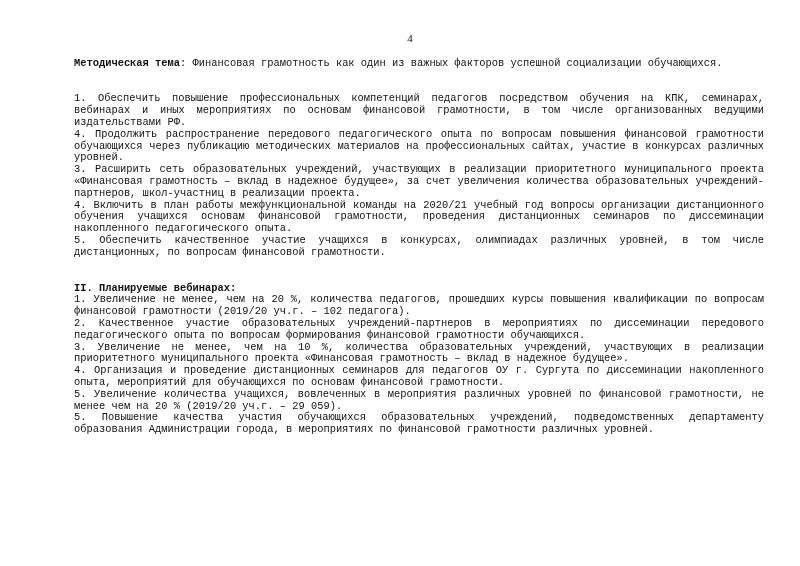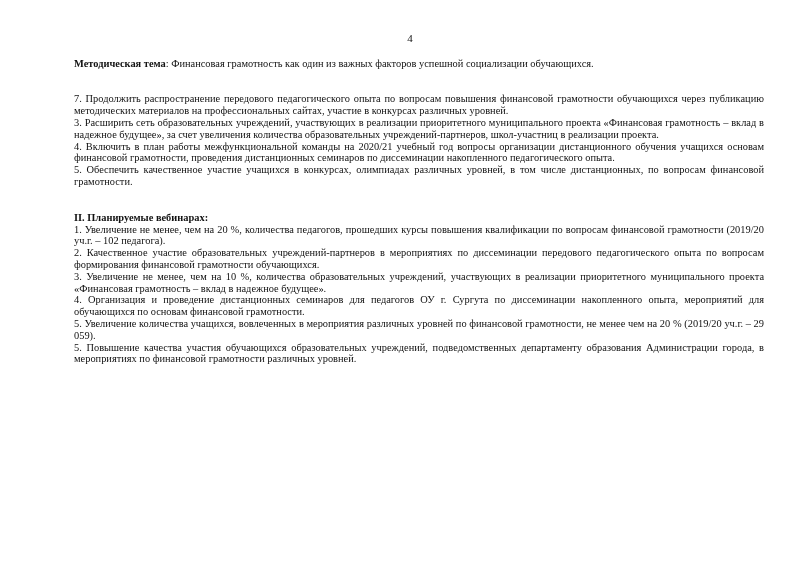--- a/index.html
+++ b/index.html
@@ -1,34 +1,35 @@
 <!DOCTYPE html>
 <html><head>
 <meta charset="utf-8">
 <style>
   html, body { margin:0; padding:0; background:#ffffff; }
   body { width:800px; height:566px; position:relative; overflow:hidden;
          font-family:"Liberation Serif", "DejaVu Serif", serif; color:#111; }
   .page-num { position:absolute; top:32px; left:0; width:820px; text-align:center; font-size:11px; }
-  .content { position:absolute; left:74px; top:58px; width:690px; font-size:10.4px; line-height:11.8px; text-align:justify; }
+  .content { position:absolute; left:74px; top:58px; width:690px; font-size:10.4px; line-height:11.8px; text-align:justify;font-family:Liberation Mono, monospace; }
   .content p { margin:0; }
   .gap { height:11.8px; }
   .gap2 { height:24px; }
   b { font-weight:bold; }
 </style>
 </head>
 <body>
 
 <div class="page-num">4</div>
 
 <div class="content">
   <p><b>Методическая тема</b><span>: Финансовая грамотность как один из важных факторов успешной социализации обучающихся.</span></p>
   <div class="gap"></div>
   <div class="gap"></div>
-  <p>7. Продолжить распространение передового педагогического опыта по вопросам повышения финансовой грамотности обучающихся через публикацию методических материалов на профессиональных сайтах, участие в конкурсах различных уровней.</p>
+  <p>1. Обеспечить повышение профессиональных компетенций педагогов посредством обучения на КПК, семинарах, вебинарах и иных мероприятиях по основам финансовой грамотности, в том числе организованных ведущими издательствами РФ.</p>
+  <p>4. Продолжить распространение передового педагогического опыта по вопросам повышения финансовой грамотности обучающихся через публикацию методических материалов на профессиональных сайтах, участие в конкурсах различных уровней.</p>
   <p>3. Расширить сеть образовательных учреждений, участвующих в реализации приоритетного муниципального проекта «Финансовая грамотность – вклад в надежное будущее», за счет увеличения количества образовательных учреждений-партнеров, школ-участниц в реализации проекта.</p>
   <p>4. Включить в план работы межфункциональной команды на 2020/21 учебный год вопросы организации дистанционного обучения учащихся основам финансовой грамотности, проведения дистанционных семинаров по диссеминации накопленного педагогического опыта.</p>
   <p>5. Обеспечить качественное участие учащихся в конкурсах, олимпиадах различных уровней, в том числе дистанционных,  по вопросам финансовой грамотности.</p>
   <div class="gap2"></div>
   <p><b>II. Планируемые вебинарах:</b></p>
   <p>1. Увеличение не менее, чем на 20 %, количества педагогов, прошедших курсы повышения квалификации по вопросам финансовой грамотности (2019/20 уч.г. – 102 педагога).</p>
   <p>2.  Качественное участие образовательных учреждений-партнеров в мероприятиях по диссеминации передового педагогического опыта по вопросам формирования финансовой грамотности обучающихся.</p>
   <p>3. Увеличение не менее, чем на 10 %, количества образовательных учреждений, участвующих в реализации приоритетного муниципального проекта «Финансовая грамотность – вклад в надежное будущее».</p>
   <p>4. Организация и проведение дистанционных семинаров для педагогов ОУ г. Сургута по диссеминации накопленного опыта, мероприятий для обучающихся по основам финансовой грамотности.</p>
   <p>5. Увеличение количества учащихся, вовлеченных в мероприятия различных уровней по финансовой грамотности, не менее чем на 20 % (2019/20 уч.г. – 29 059).</p>

